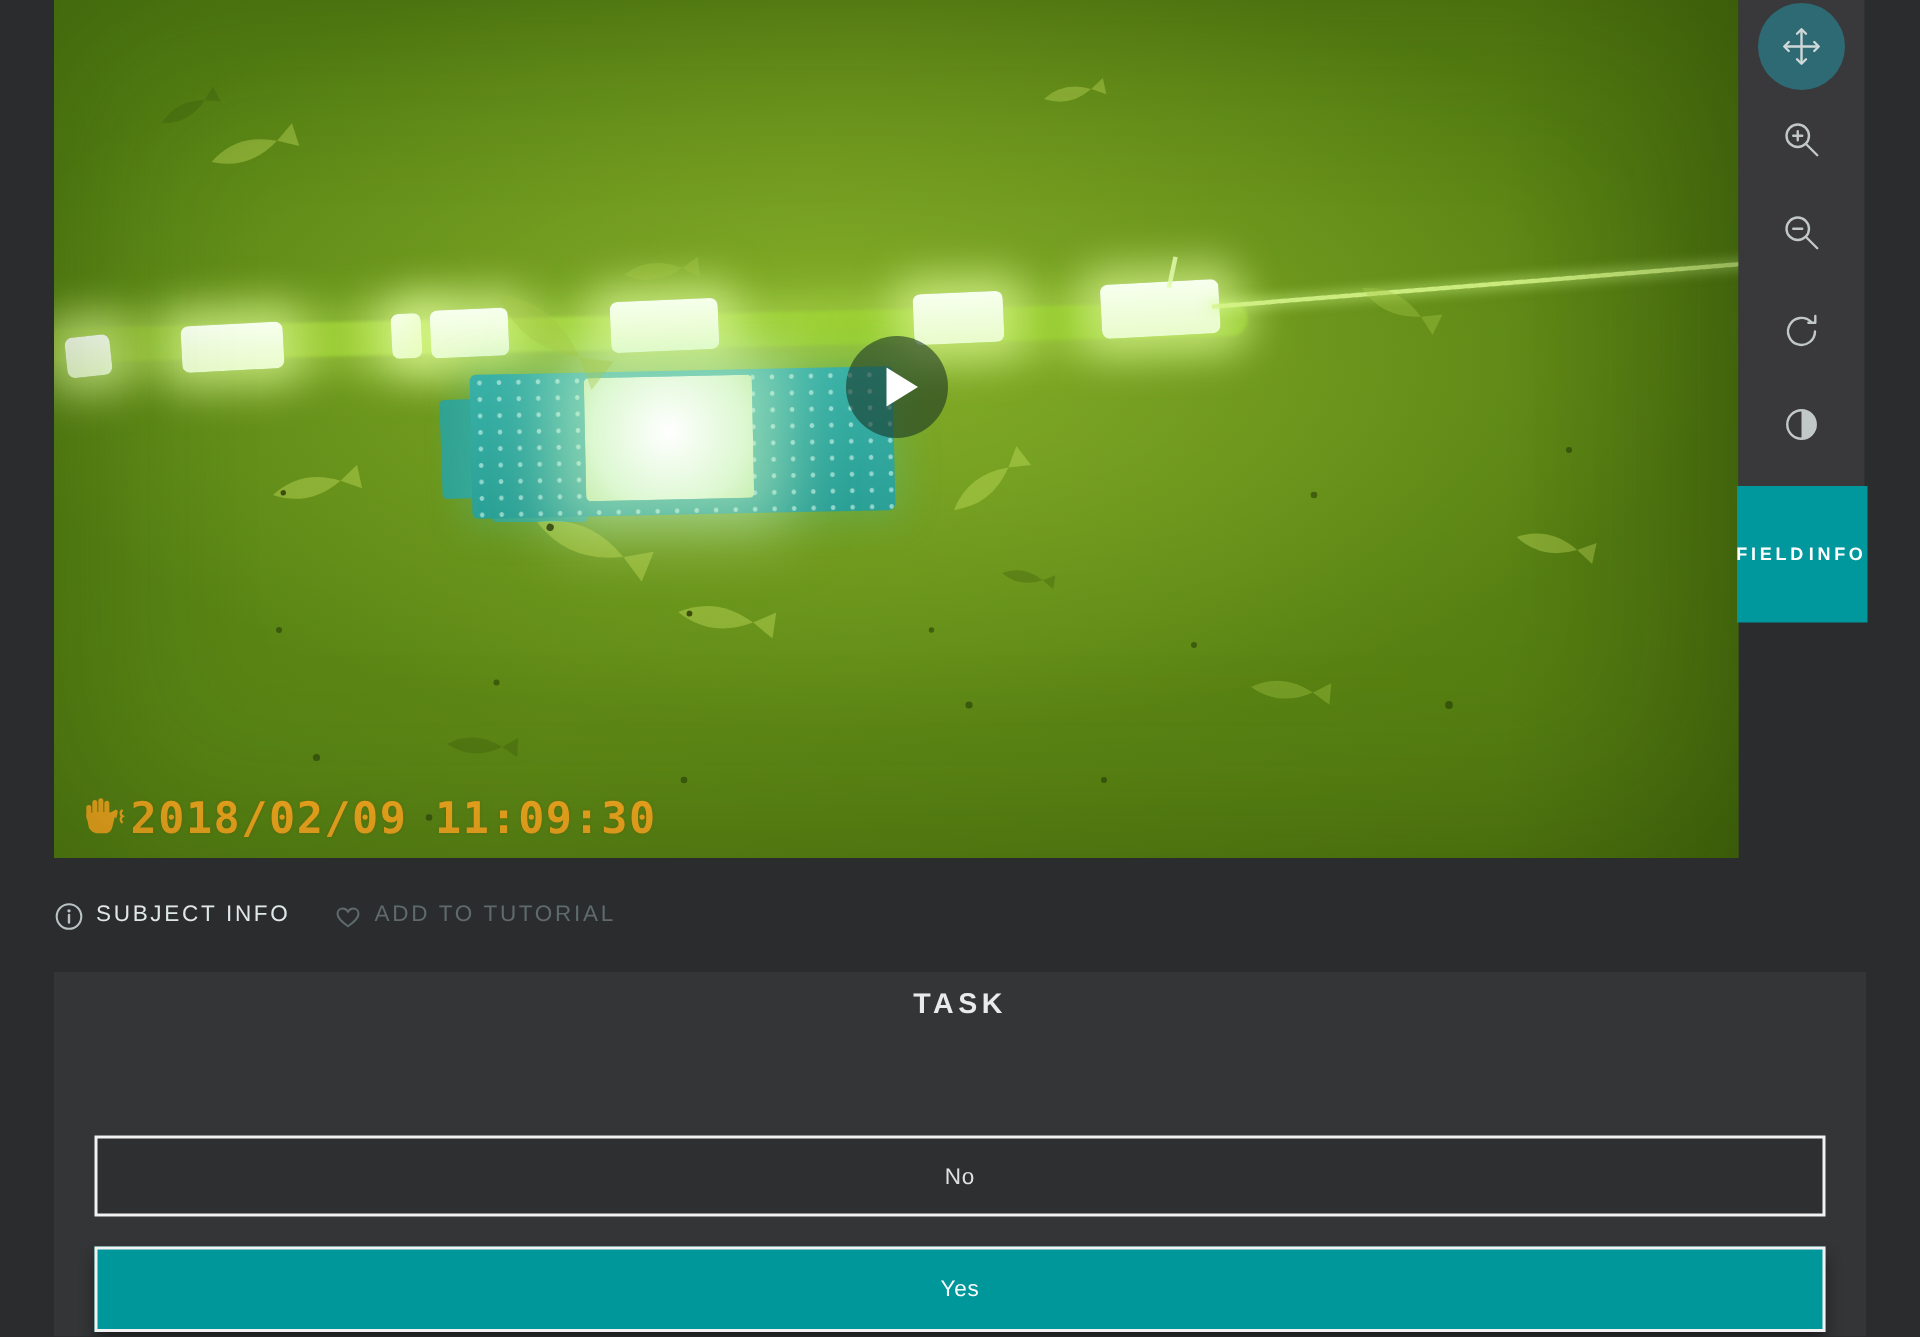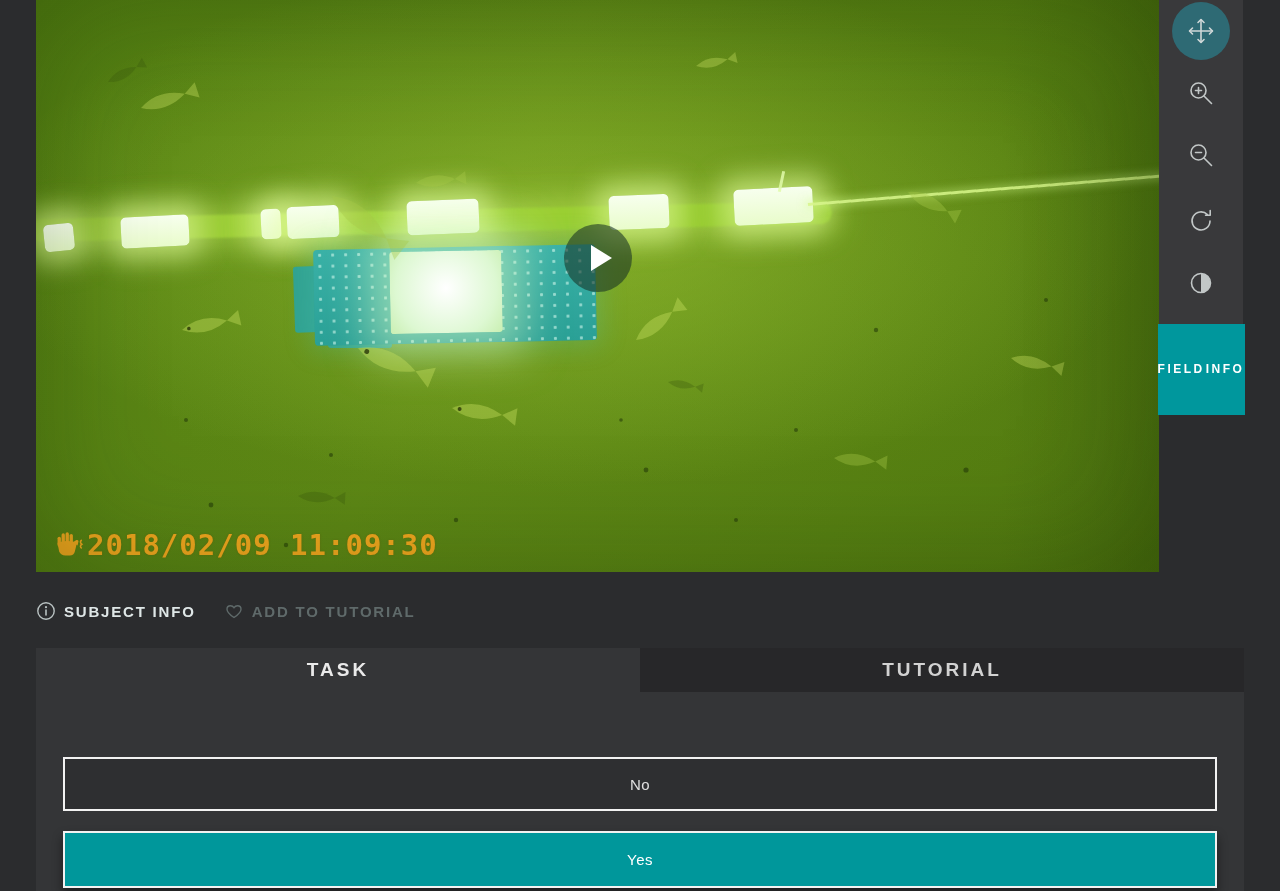--- a/index.html
+++ b/index.html
@@ -98,21 +98,21 @@
   .fieldguide{
     position:absolute;left:1158px;top:324px;width:87px;height:91px;background:#00979d;
     color:#fff;display:flex;flex-direction:row;align-items:center;justify-content:center;
     gap:1px;cursor:pointer;
   }
   .fieldguide .fg-line{font-size:12px;font-weight:bold;letter-spacing:2.5px;line-height:17px;}
   .fieldguide svg{margin-top:6px;}
 
   
   .metadata{position:absolute;left:36px;top:596px;height:30px;display:flex;align-items:center;gap:28px;}
-  .meta-item{display:flex;align-items:center;gap:8px;font-size:15px;font-weight:bold;
+  .meta-item{display:flex;gap:8px;font-size:15px;font-weight:normal;
     letter-spacing:1.8px;color:#dfe7e7;cursor:pointer;}
   .meta-item.disabled{color:#5f6a6a;}
 
   
   .tabs{position:absolute;left:36px;top:648px;width:1208px;height:44px;display:flex;}
   .tab{flex:1;display:flex;align-items:center;justify-content:center;
     font-size:19px;font-weight:bold;letter-spacing:3px;cursor:pointer;}
   .tab.active{background:#343537;color:#eaeaea;}
   .tab.inactive{background:#272729;color:#d2d2d2;}
 
@@ -315,23 +315,20 @@
         <path d="M10 16.5C5.5 13.5 3 11 3 8.2 3 6.2 4.6 4.7 6.5 4.7c1.4 0 2.7.8 3.5 2 .8-1.2 2.1-2 3.5-2 1.9 0 3.5 1.5 3.5 3.5 0 2.8-2.5 5.3-7 8.3z" fill="none" stroke="#5f6a6a" stroke-width="1.4"></path>
       </svg>
       <span>ADD TO TUTORIAL</span>
     </div>
   </div>
 
   <div class="tabs">
     <div class="tab active">
       <span>TASK</span>
     </div>
-    <div class="tab inactive">
-      <span>TUTORIAL</span>
-    </div>
   </div>
 
   <div class="panel">
     <div class="answer yes">
       <span>Yes</span>
     </div>
     <div class="answer no">
       <span>No</span>
     </div>
   </div>

